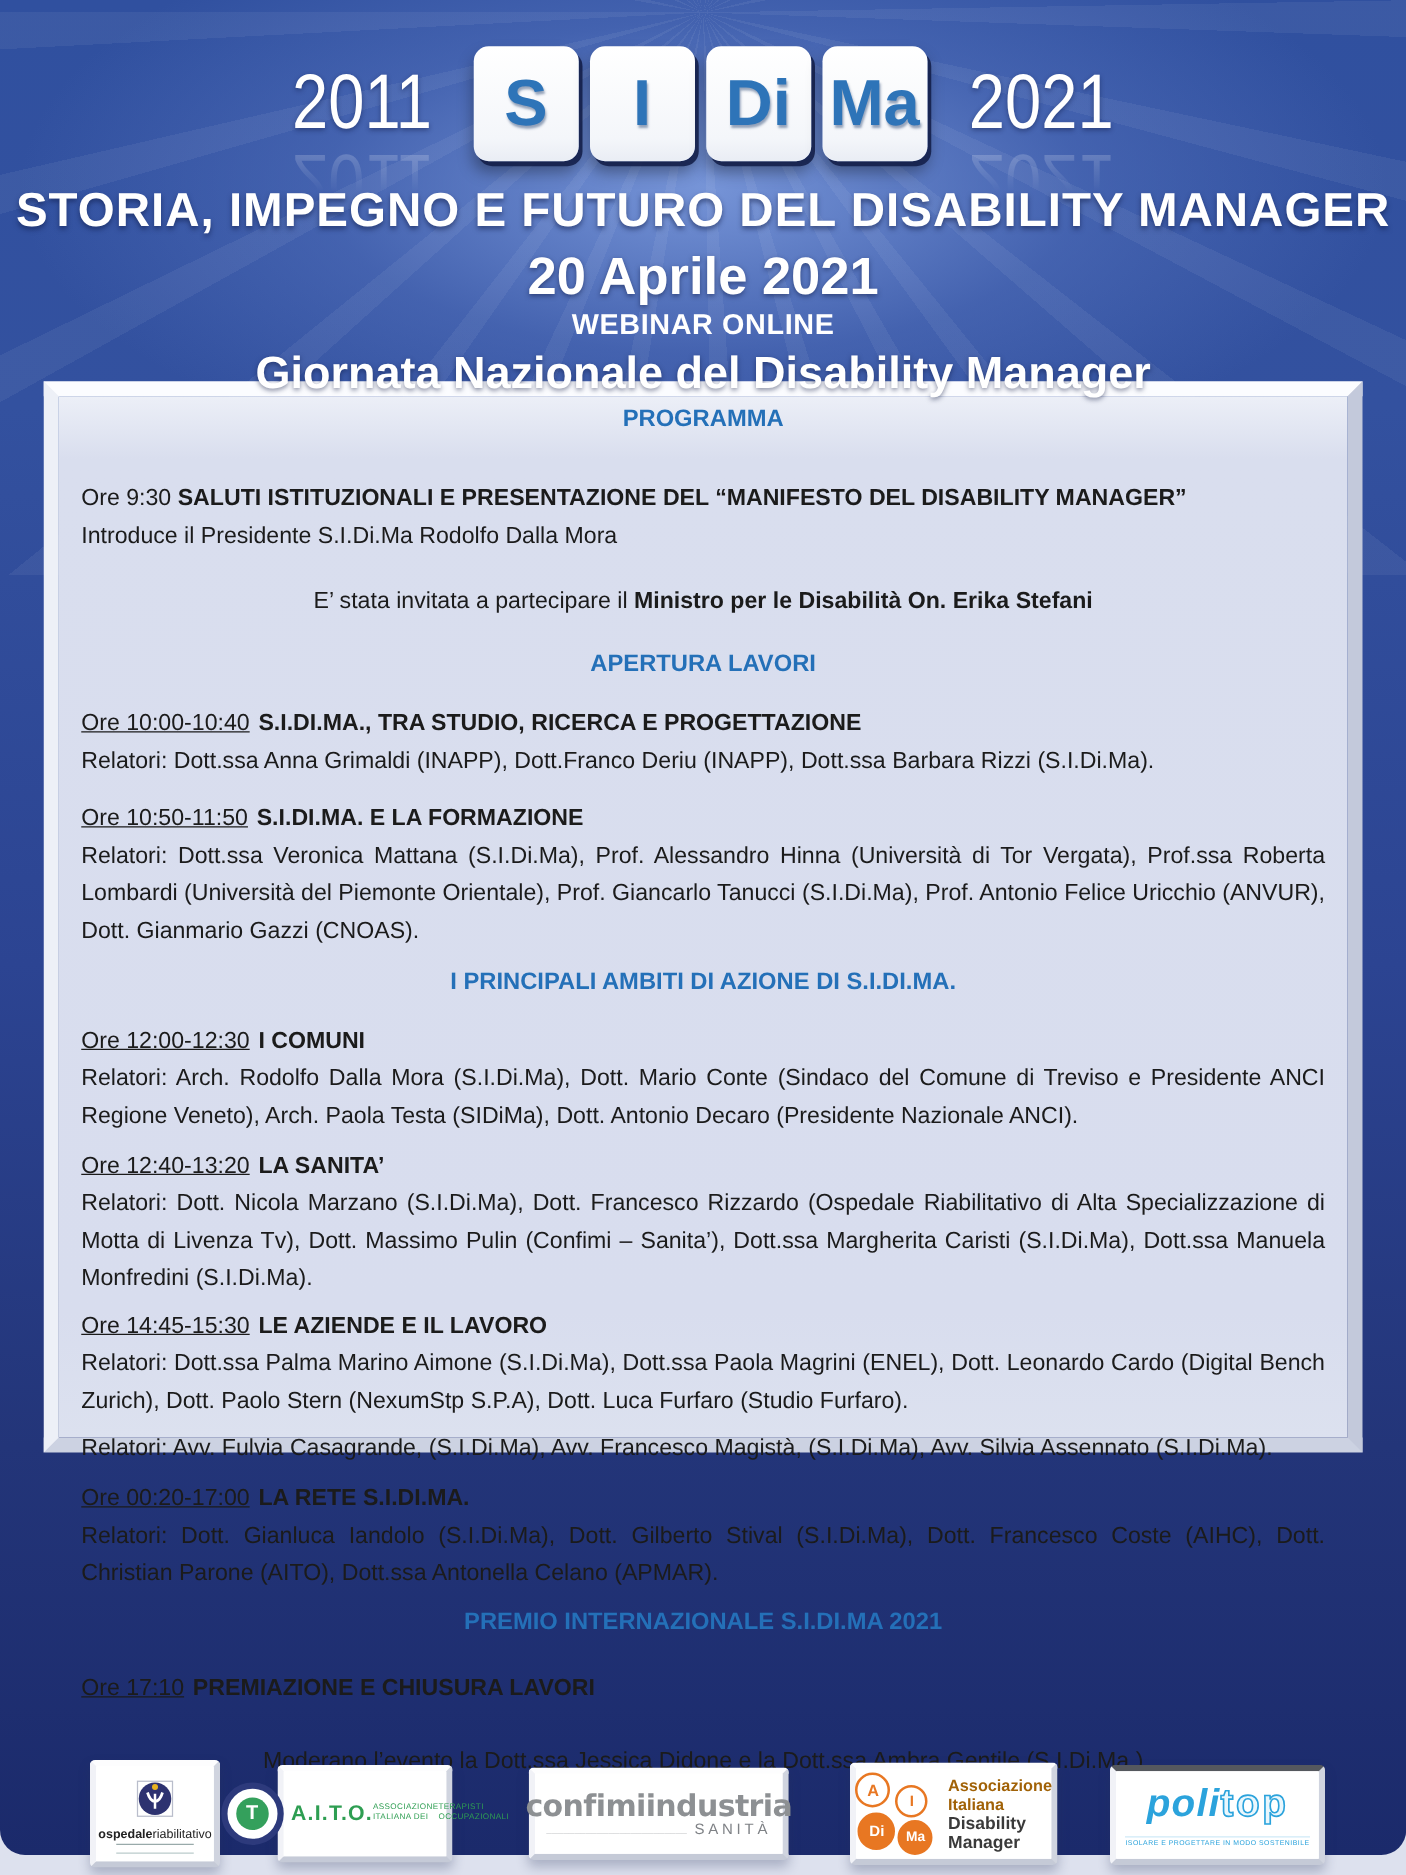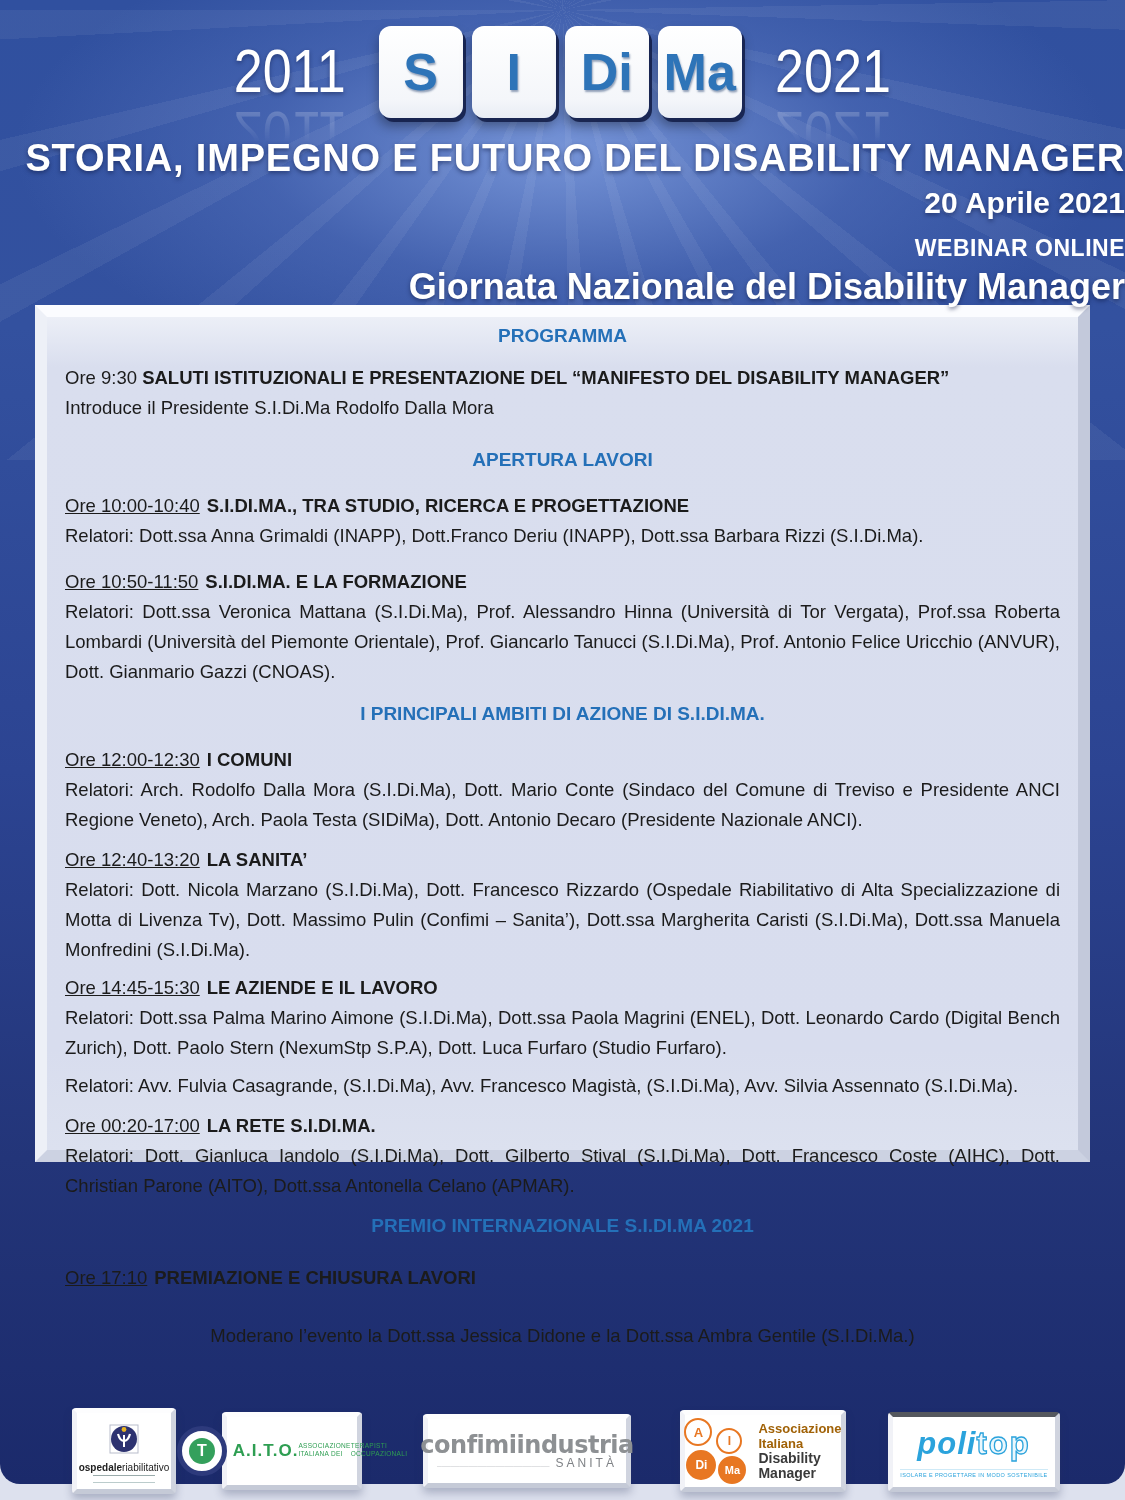--- a/index.html
+++ b/index.html
@@ -9,51 +9,51 @@
   
   .bg-frame{position:absolute;left:0;top:0;width:1125px;height:1484px;z-index:0;
     background:
       radial-gradient(ellipse 760px 330px at 50% 150px, rgba(130,160,225,.85) 0%, rgba(90,120,195,.45) 40%, rgba(47,74,158,0) 72%),
       linear-gradient(180deg,#30509f 0%,#33519f 22%,#2c4492 52%,#233579 78%,#1b2a6b 100%);
     border-radius:0 0 20px 20px;overflow:hidden;}
   .rays{position:absolute;left:-200px;top:-60px;width:1525px;height:520px;opacity:.55;
     background:repeating-conic-gradient(from 150deg at 50% 70px, rgba(255,255,255,.10) 0deg 3deg, rgba(255,255,255,0) 3deg 13deg);}
 
   
-  .header{position:absolute;left:0;top:4px;width:1125px;height:263px;z-index:2;text-align:right;color:#fff;}
+  .header{position:absolute;left:0;top:15px;width:1125px;height:263px;z-index:2;text-align:center;color:#fff;}
   .logo-row{position:absolute;left:0;top:22px;width:1125px;display:flex;align-items:flex-start;justify-content:center;gap:22px;}
   .year-wrap{display:flex;flex-direction:column;align-items:center;margin-top:14px;}
   .year{display:inline-block;font-size:62px;font-weight:400;color:#fff;line-height:62px;transform:scaleX(.84);
     text-shadow:0 2px 5px rgba(10,20,60,.45);}
   .year-reflect{display:inline-block;font-size:62px;line-height:62px;transform:scaleX(.84) scaleY(-1);opacity:.30;color:#fff;
     -webkit-mask-image:linear-gradient(180deg,transparent 35%,rgba(0,0,0,.85) 100%);
             mask-image:linear-gradient(180deg,transparent 35%,rgba(0,0,0,.85) 100%);}
   .cards{display:flex;gap:9px;}
   .sidima-card{width:84px;height:92px;border-radius:12px;
     background:linear-gradient(180deg,#ffffff 0%,#f4f6fa 80%,#e9edf4 100%);
     box-shadow:3px 4px 0 rgba(18,28,70,.85),0 8px 12px rgba(0,0,0,.35);
     display:flex;align-items:center;justify-content:center;}
   .card-letter{font-size:52px;font-weight:700;color:#2e74b8;text-shadow:1px 2px 2px rgba(25,55,105,.45);}
   .main-title{position:absolute;left:0;top:133px;width:1125px;font-size:38px;font-weight:700;letter-spacing:.8px;
     text-shadow:0 2px 4px rgba(10,20,60,.5);}
-  .date-line{position:absolute;left:0;top:182px;width:1125px;font-size:30px;font-weight:700;text-shadow:0 2px 4px rgba(10,20,60,.5);}
+  .date-line{position:absolute;left:0;top:182px;width:1125px;font-size:42px;font-weight:700;text-shadow:0 2px 4px rgba(10,20,60,.5);}
   .webinar-line{position:absolute;left:0;top:231px;width:1125px;font-size:23px;font-weight:700;letter-spacing:.5px;}
   .subtitle-line{position:absolute;left:0;top:262px;width:1125px;font-size:36px;font-weight:700;text-shadow:0 2px 4px rgba(10,20,60,.5);}
 
   
   .panel{position:absolute;left:35px;top:305px;width:1055px;height:857px;z-index:1;box-sizing:border-box;
     border:12px solid;border-color:#fbfcff #c3c9db #ccd2e2 #edf0f7;
     background:linear-gradient(180deg,#eceff7 0%,#d9deee 6%,#d8ddee 88%,#dce1ef 100%);
     padding:2px 18px 0 18px;color:#1b1b1b;font-size:18.5px;line-height:30px;}
   .blue-heading{color:#2470b8;font-weight:700;text-align:center;font-size:19px;}
   .h-programma{margin:2px 0 0 0;}
   .h-apertura{margin:22px 0 0 0;}
   .h-ambiti{margin:12px 0 0 0;}
   .h-premio{margin:10px 0 0 0;}
-  .opening{margin-top:12px;}
+  .opening{margin-top:32px;}
   .invitation{margin-top:22px;text-align:center;}
   .session{margin-top:16px;}
   .s2{margin-top:16px;} .s3{margin-top:10px;} .s4{margin-top:8px;} .s5{margin-top:8px;} .s6{margin-top:10px;}
   .closing{margin-top:22px;}
   .time{text-decoration:underline;margin-right:7px;}
   .stitle{font-weight:700;}
   .speakers{margin:0;text-align:justify;}
   .moderators{margin-top:28px;text-align:center;}
 
   
@@ -140,20 +140,21 @@
   </div>
 
   <div class="panel">
     <div class="blue-heading h-programma">PROGRAMMA</div>
 
     <div class="opening">
       <div><span>Ore 9:30</span> <span class="stitle">SALUTI ISTITUZIONALI E PRESENTAZIONE DEL “MANIFESTO DEL DISABILITY MANAGER”</span></div>
       <div>Introduce il Presidente S.I.Di.Ma Rodolfo Dalla Mora</div>
     </div>
 
+    <div class="invitation"><span>E’ stata invitata a partecipare il </span><span class="stitle">Ministro per le Disabilità On. Erika Stefani</span></div>
 
     <div class="blue-heading h-apertura">APERTURA LAVORI</div>
 
     <div class="session">
       <div><span class="time">Ore 10:00-10:40</span><span class="stitle">S.I.DI.MA., TRA STUDIO, RICERCA E PROGETTAZIONE</span></div>
       <p class="speakers">Relatori: Dott.ssa Anna Grimaldi (INAPP), Dott.Franco Deriu (INAPP), Dott.ssa Barbara Rizzi (S.I.Di.Ma).</p>
     </div>
 
     <div class="session">
       <div><span class="time">Ore 10:50-11:50</span><span class="stitle">S.I.DI.MA. E LA FORMAZIONE</span></div>

